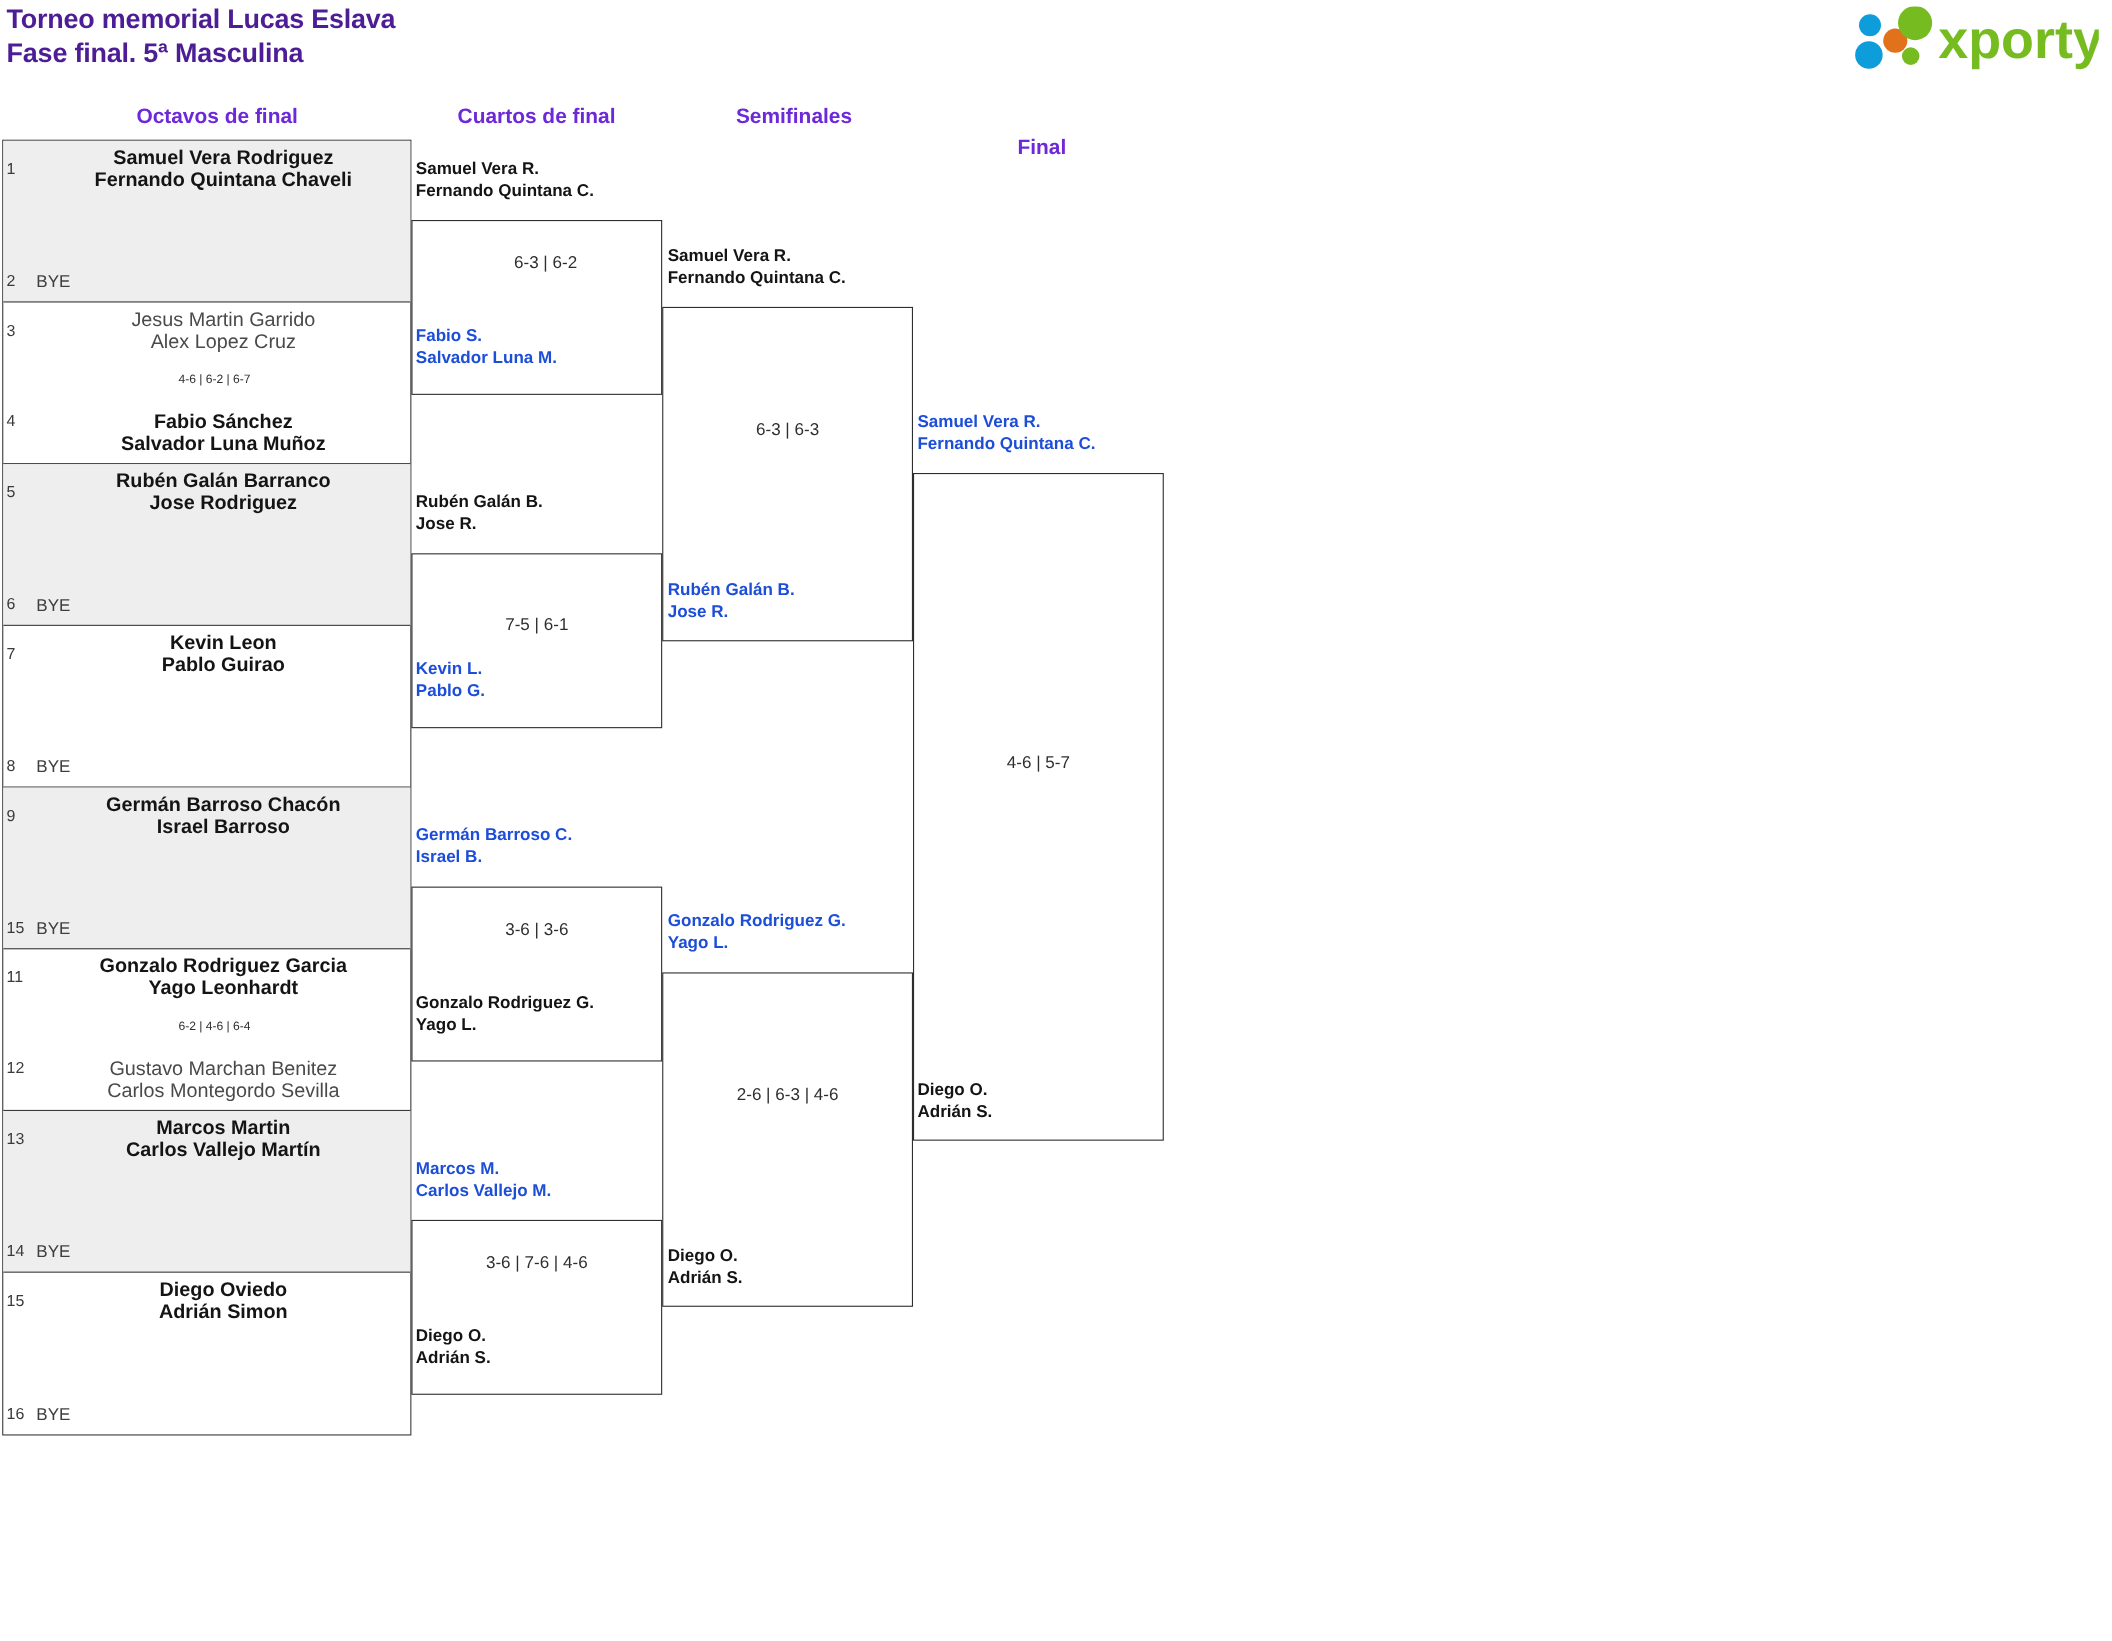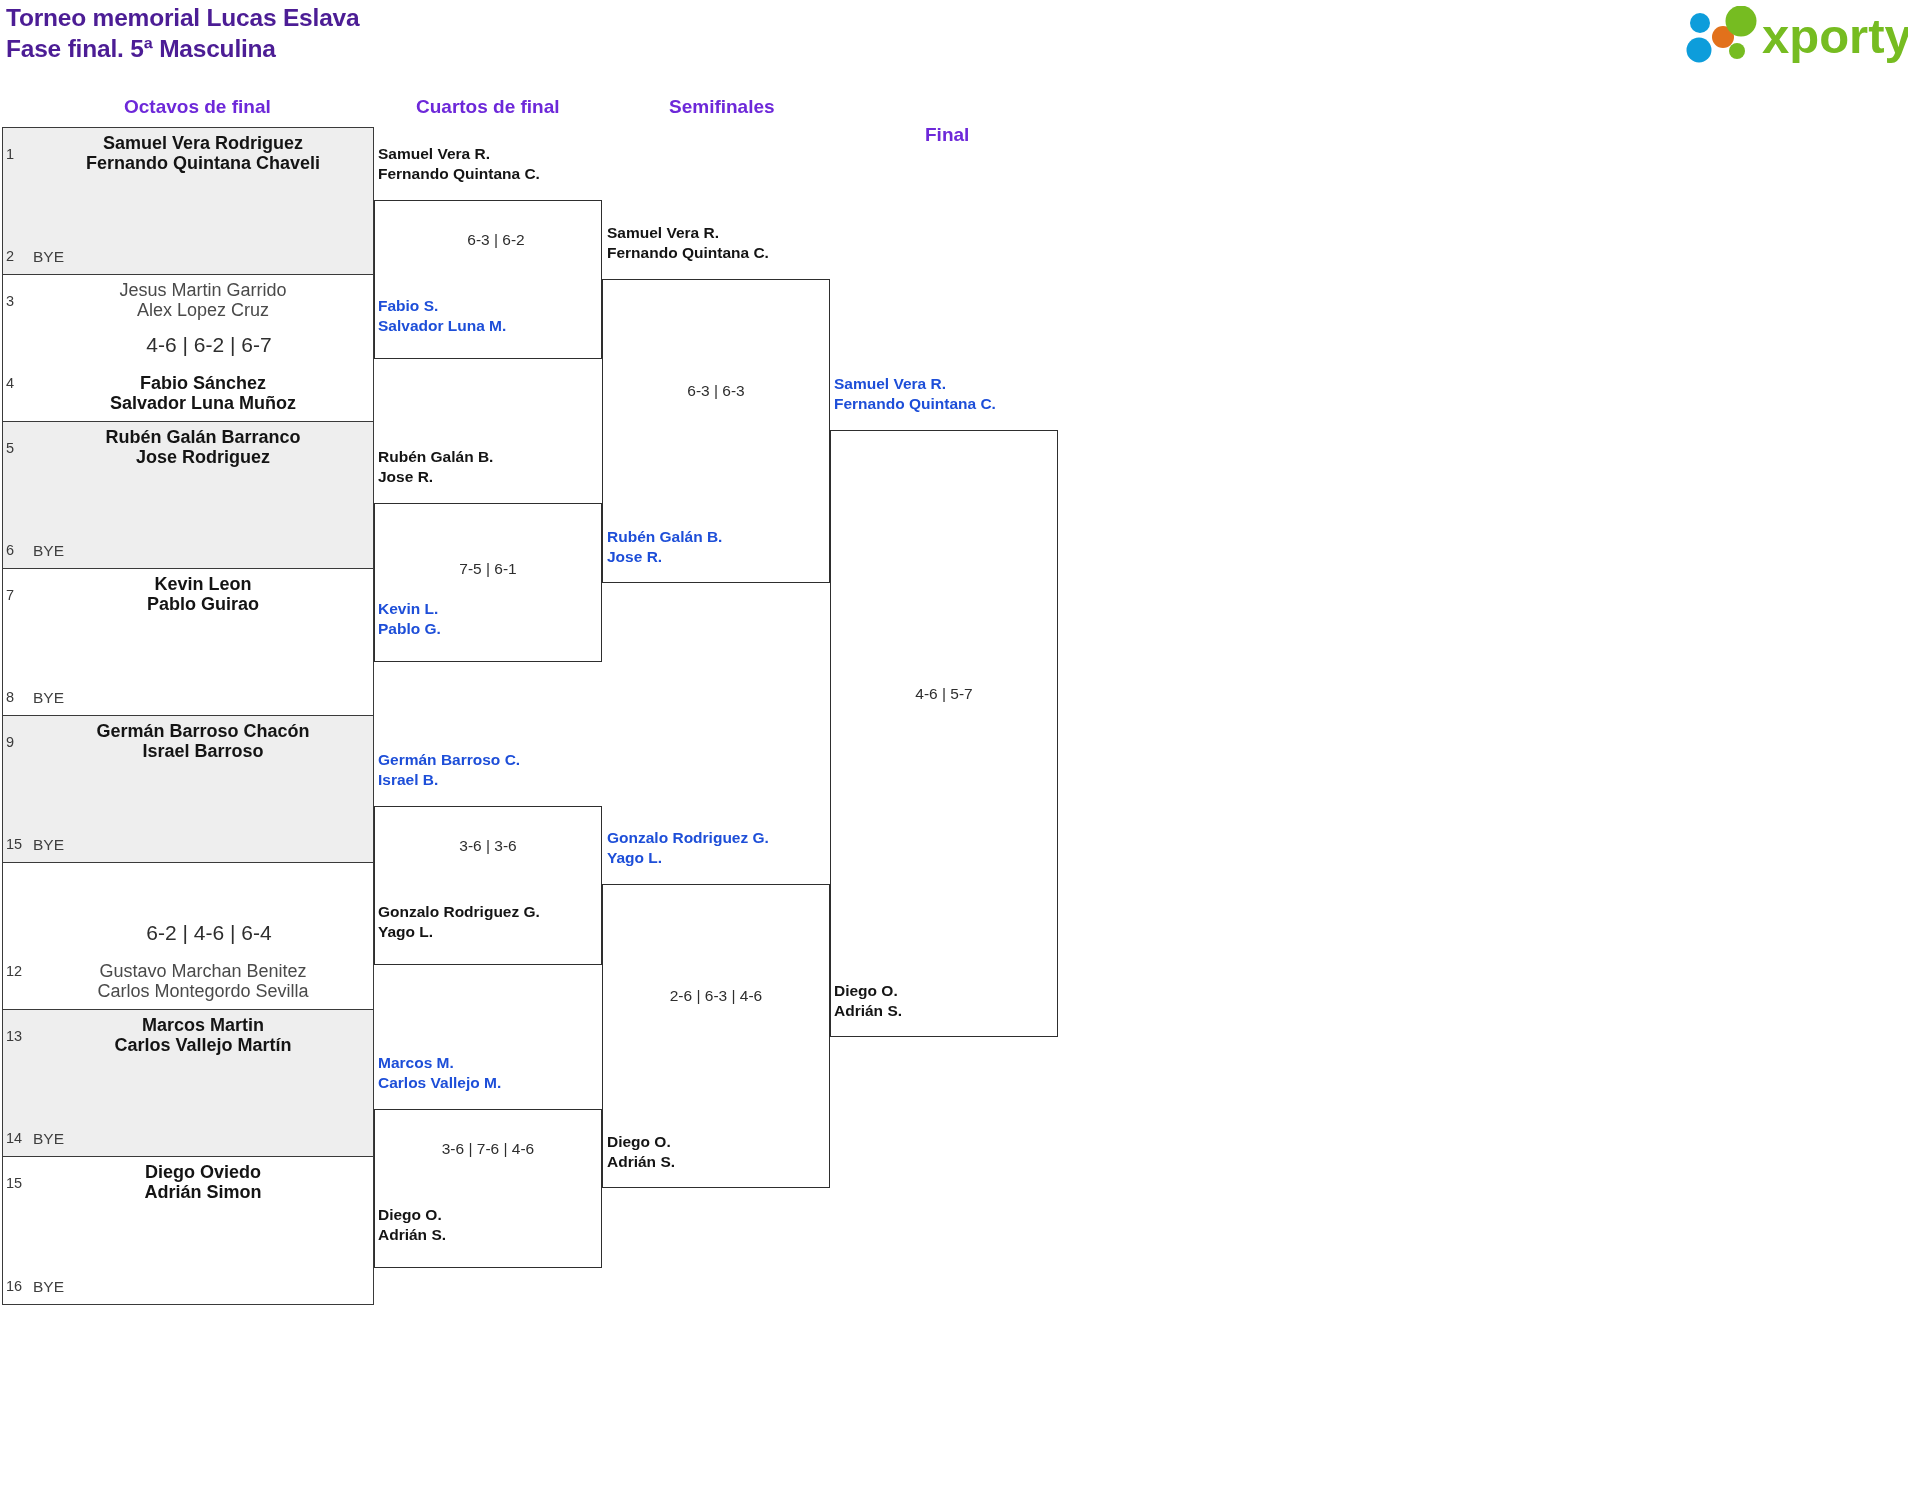--- a/index.html
+++ b/index.html
@@ -42,21 +42,21 @@
   .r1-slot.top .seed { top: 12px; }
   .r1-slot.bot .seed { top: 1px; }
   .r1-names { margin-left: 22px; }
   .r1-names .nm {
     font-size: 18px; line-height: 19.5px; white-space: nowrap;
     color: #4a4a4a; font-weight: 400; text-align: center;
   }
   .r1-names.win .nm { color: #141414; font-weight: 700; }
   .bye-txt { margin-left: 22px; font-size: 15.5px; line-height: 19.5px; color: #3f3f3f; }
   .r1-score {
-    position: absolute; right: 164px; font-size: 21px; color: #2e2e2e;
+    position: absolute; right: 178px; font-size: 11px; color: #2e2e2e;
     line-height: 18px; white-space: nowrap; transform: translateX(50%);
   }
 
   
   .cbox { position: absolute; border: 1px solid #2e2e2e; }
 
   .entry { position: absolute; white-space: nowrap; }
   .entry .nm { font-size: 15.5px; line-height: 19.5px; color: #1d4ed8; font-weight: 700; }
   .entry.win .nm { color: #141414; font-weight: 700; }
 
@@ -165,20 +165,27 @@
         </div>
       </div>
       <div class="r1-slot bot">
         <span class="seed">15</span>
         <div class="bye-txt">BYE</div>
       </div>
       <div class="r1-score" style="top:64px;"></div>
     </div>
 
     <div class="r1-match">
+      <div class="r1-slot top">
+        <span class="seed">11</span>
+        <div class="r1-names win">
+          <div class="nm">Gonzalo Rodriguez Garcia</div>
+          <div class="nm">Yago Leonhardt</div>
+        </div>
+      </div>
       <div class="r1-slot bot">
         <span class="seed">12</span>
         <div class="r1-names">
           <div class="nm">Gustavo Marchan Benitez</div>
           <div class="nm">Carlos Montegordo Sevilla</div>
         </div>
       </div>
       <div class="r1-score" style="top:61px;">6-2 | 4-6 | 6-4</div>
     </div>
 

